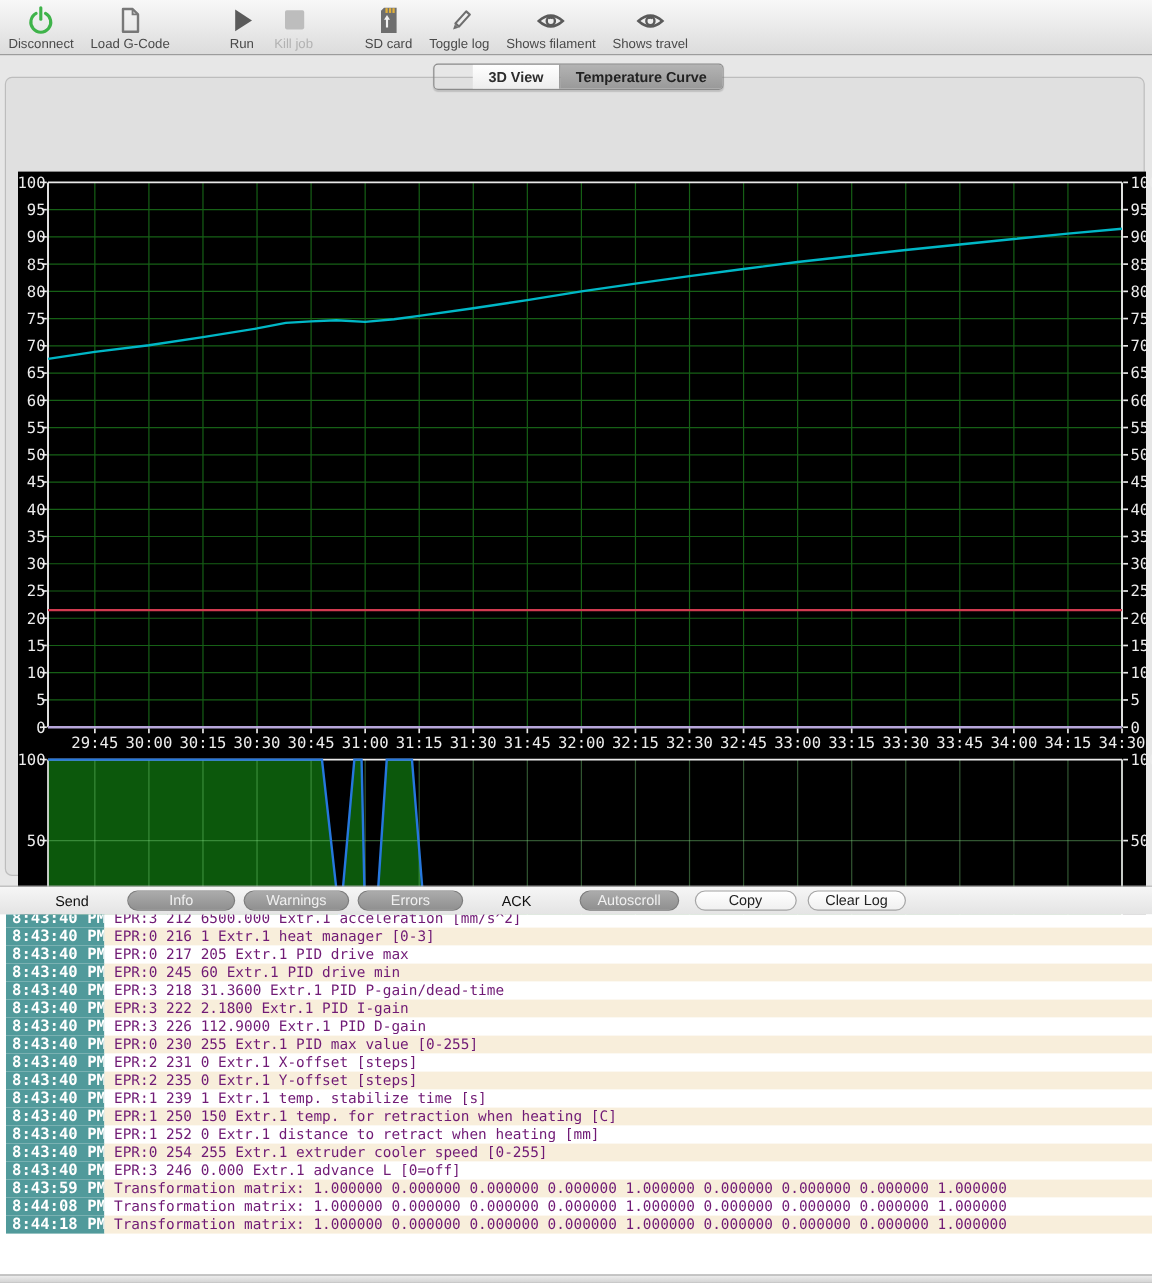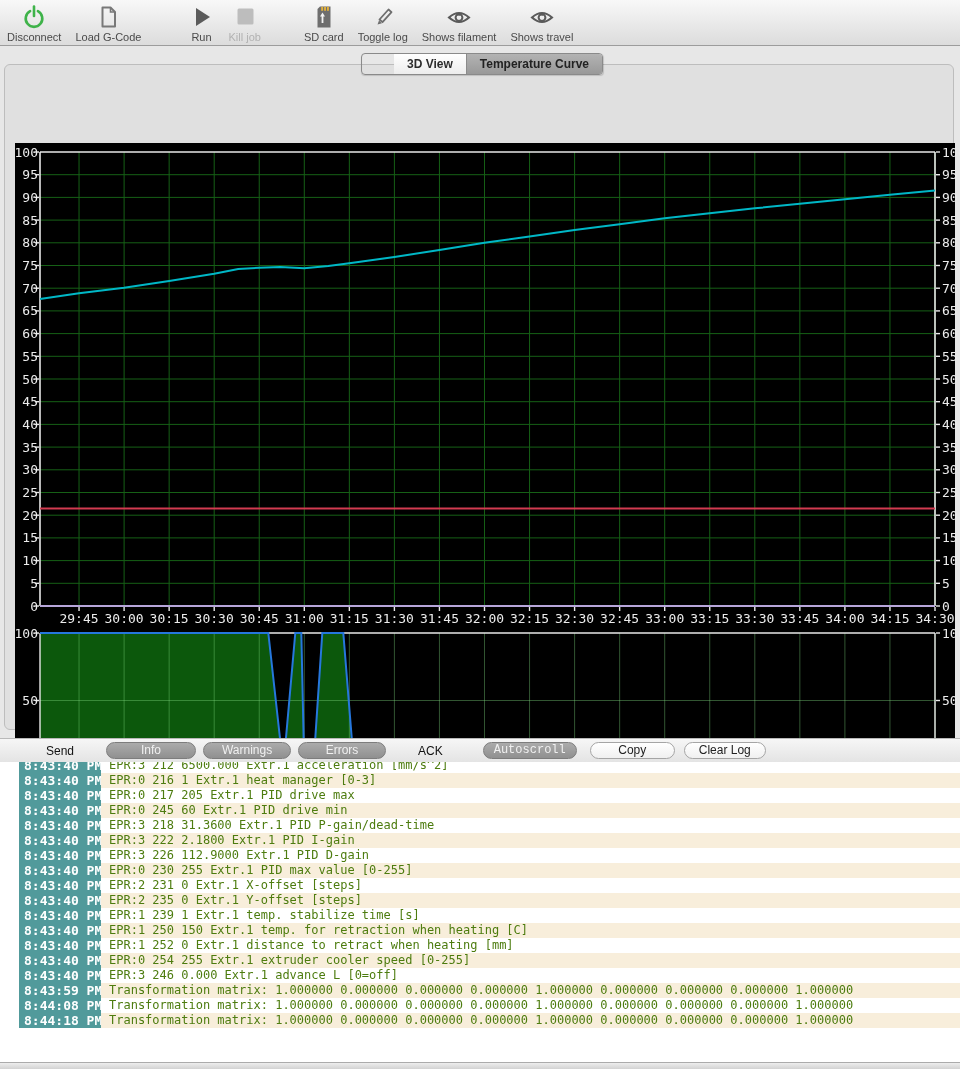--- a/index.html
+++ b/index.html
@@ -56,28 +56,28 @@
     background:linear-gradient(#ababab,#909090);border:1px solid #7d7d7d;color:#f0f0f0;
   }
   .pill.light{
     background:linear-gradient(#ffffff,#f0f0f0);border:1px solid #a5a5a5;color:#222;
   }
   
   .log{
     position:absolute;left:0;top:762px;width:960px;height:300px;overflow:hidden;
     background:#fff;font-family:"DejaVu Sans Mono",monospace;
   }
-  .log-inner{margin-top:-4px;padding-left:19px;}
+  .log-inner{margin-top:-4px;padding-left:5px;}
   .log-row{display:flex;height:15px;line-height:15px;}
   .log-row .ts{
     flex:0 0 82px;width:82px;overflow:hidden;background:#519a9b;color:#fff;
     font-weight:bold;font-size:13px;padding-left:5px;box-sizing:border-box;white-space:nowrap;
   }
   .log-row .msg{
-    flex:1;font-size:12px;color:#4d7c0f;padding-left:8px;white-space:pre;overflow:hidden;
+    flex:1;font-size:12px;color:#701a75;padding-left:8px;white-space:pre;overflow:hidden;
   }
   .log-row:nth-child(even) .msg{background:#f8eedb;}
   .log-row:nth-child(odd)  .msg{background:#ffffff;}
   
   .bottom-strip{
     position:absolute;left:0;top:1062px;width:960px;height:7px;
     background:linear-gradient(#ededed,#d2d2d2);border-top:1px solid #ababab;box-sizing:border-box;
   }
 </style>
 </head>
@@ -433,21 +433,21 @@
       </svg>
   </div>
 </div>
 
 <div class="logbar">
   <span class="plainlbl" style="margin-left:46px;">Send</span>
   <span class="pill dark" style="margin-left:32px;min-width:90px;">Info</span>
   <span class="pill dark" style="margin-left:7px;min-width:88px;">Warnings</span>
   <span class="pill dark" style="margin-left:7px;min-width:88px;">Errors</span>
   <span class="plainlbl" style="margin-left:32px;">ACK</span>
-  <span class="pill dark" style="margin-left:40px;min-width:83px;font-family:Liberation Mono, monospace;">Autoscroll</span>
+  <span class="pill dark" style="margin-left:40px;min-width:83px;">Autoscroll</span>
   <span class="pill light" style="margin-left:13px;min-width:85px;">Copy</span>
   <span class="pill light" style="margin-left:9px;min-width:82px;">Clear Log</span>
 </div>
 
 <div class="log">
   <div class="log-inner" id="log-rows">
       <div class="log-row">
         <span class="ts">8:43:40 PM</span>
         <span class="msg">EPR:3 212 6500.000 Extr.1 acceleration [mm/s^2]</span>
       </div>

